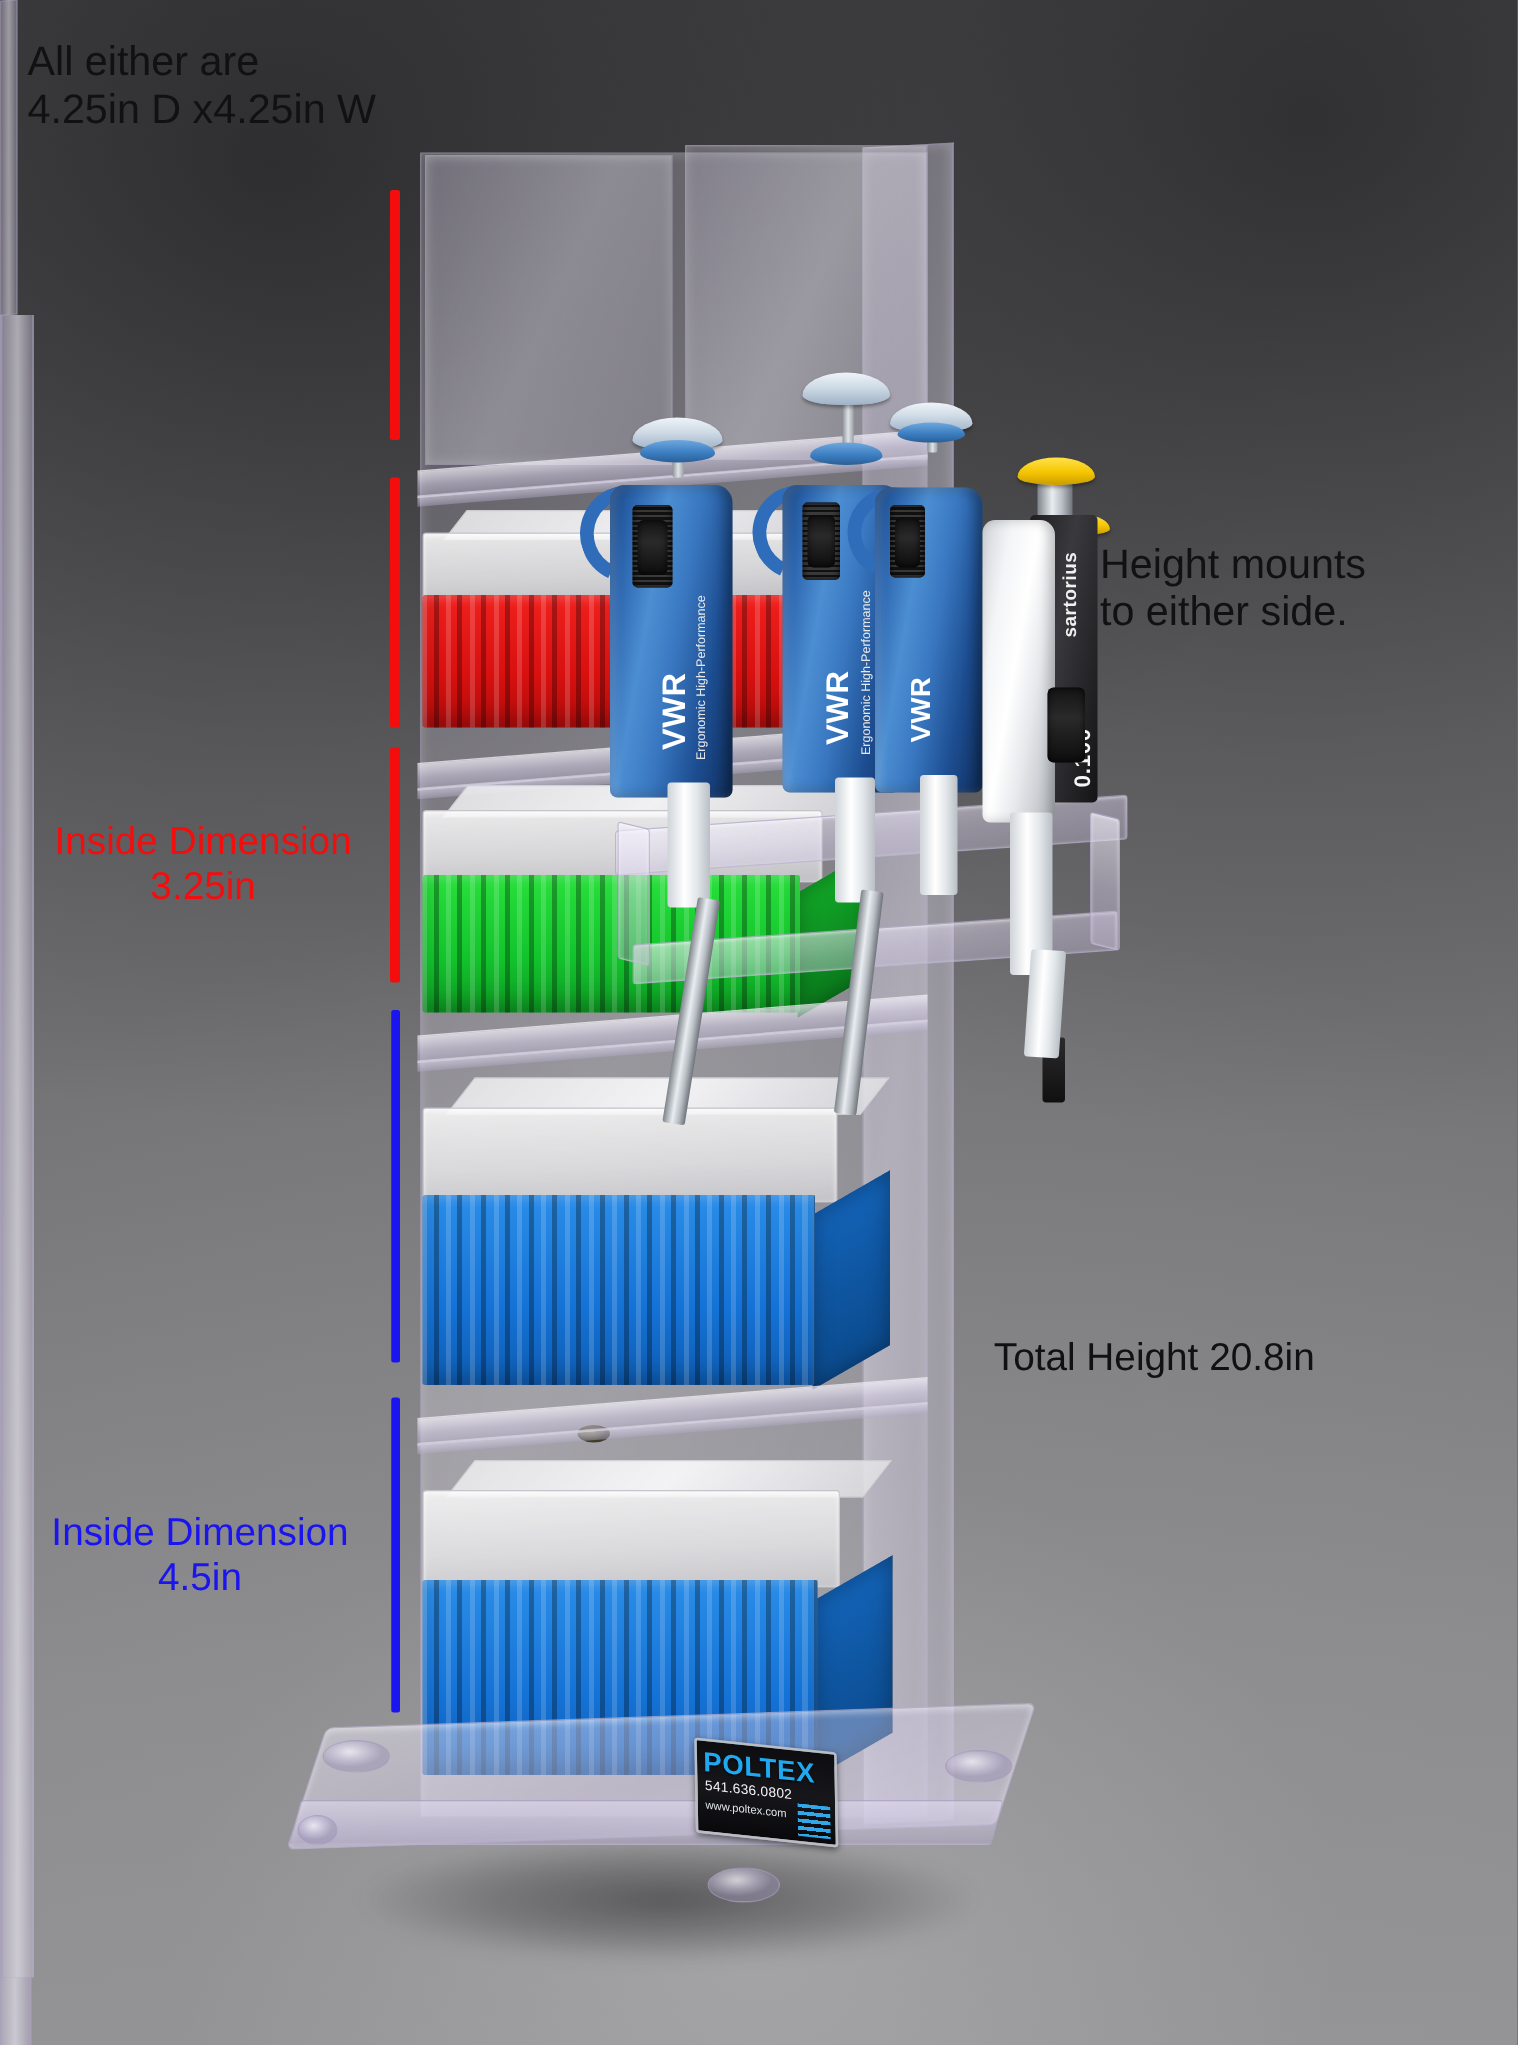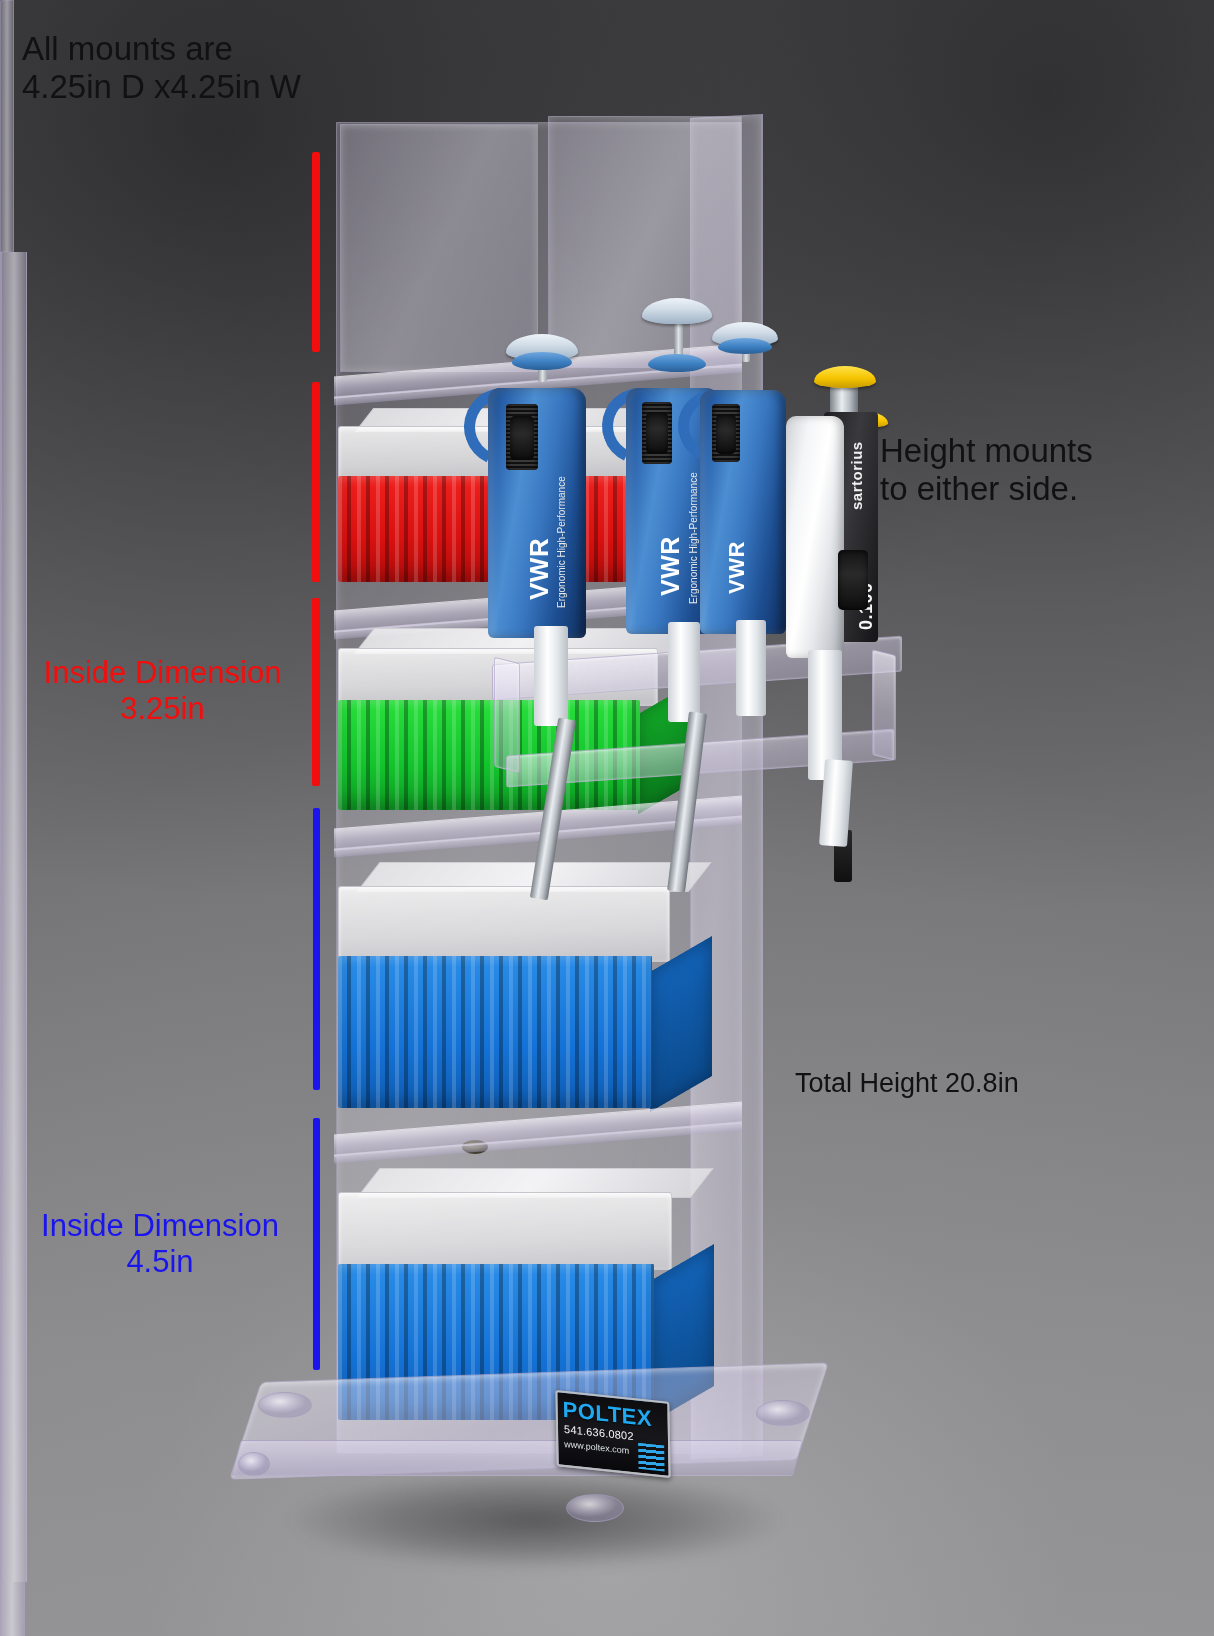--- a/index.html
+++ b/index.html
@@ -22,21 +22,21 @@
   .floor-shadow{
     position:absolute;left:215px;top:1455px;width:640px;height:130px;
     background:radial-gradient(50% 50% at 50% 50%, rgba(30,30,32,0.55) 0%, rgba(40,40,42,0.30) 45%, rgba(60,60,62,0) 78%);
     filter:blur(6px);
   }
 
   
   .anno{position:absolute;color:#111;line-height:1.16;white-space:pre-line;}
   #anno-pockets{left:22px;top:30px;font-size:33px;}
   #anno-bracket{left:880px;top:432px;font-size:33px;text-align:left;}
-  #anno-height{left:795px;top:1068px;font-size:27px;}
+  #anno-height{left:795px;top:1068px;font-size:31px;}
   #anno-dim-red{left:30px;top:655px;font-size:31px;color:#f40d0d;text-align:center;width:265px;}
   #anno-dim-blue{left:24px;top:1208px;font-size:31px;color:#1a14ee;text-align:center;width:272px;}
 
   
   .rule{position:absolute;width:8px;border-radius:2px;}
   .rule.red{background:#f40d0d;}
   .rule.blue{background:#1a14ee;width:7px;}
 
   
   #stand{position:absolute;left:0;top:0;width:1214px;height:1636px;}
@@ -431,21 +431,21 @@
     <div class="pp-tip-black" style="left:46px;top:470px;width:18px;height:52px;"></div>
     <div class="pp-shaft-white" style="left:34px;top:400px;width:28px;height:86px;transform:rotate(4deg);"></div>
   </div>
 
   <div class="rule red" style="left:312px;top:152px;height:200px;"></div>
   <div class="rule red" style="left:312px;top:382px;height:200px;"></div>
   <div class="rule red" style="left:312px;top:598px;height:188px;"></div>
   <div class="rule blue" style="left:313px;top:808px;height:282px;"></div>
   <div class="rule blue" style="left:313px;top:1118px;height:252px;"></div>
 
-  <div class="anno" id="anno-pockets">All mounts are
+  <div class="anno" id="anno-pockets">All either are
 4.25in D x4.25in W</div>
 
   <div class="anno" id="anno-bracket">Height mounts
 to either side.</div>
 
   <div class="anno" id="anno-height">Total Height 20.8in</div>
 
   <div class="anno" id="anno-dim-red">Inside Dimension
 3.25in</div>
 

